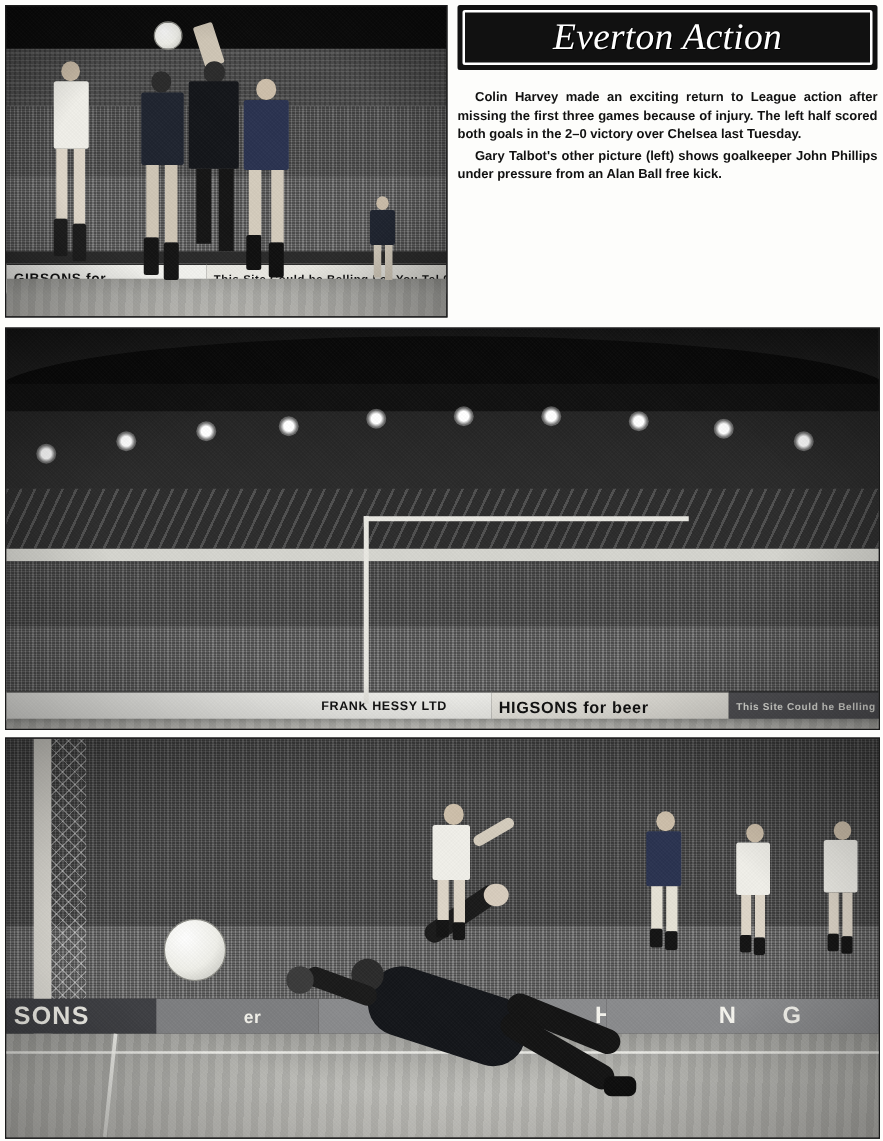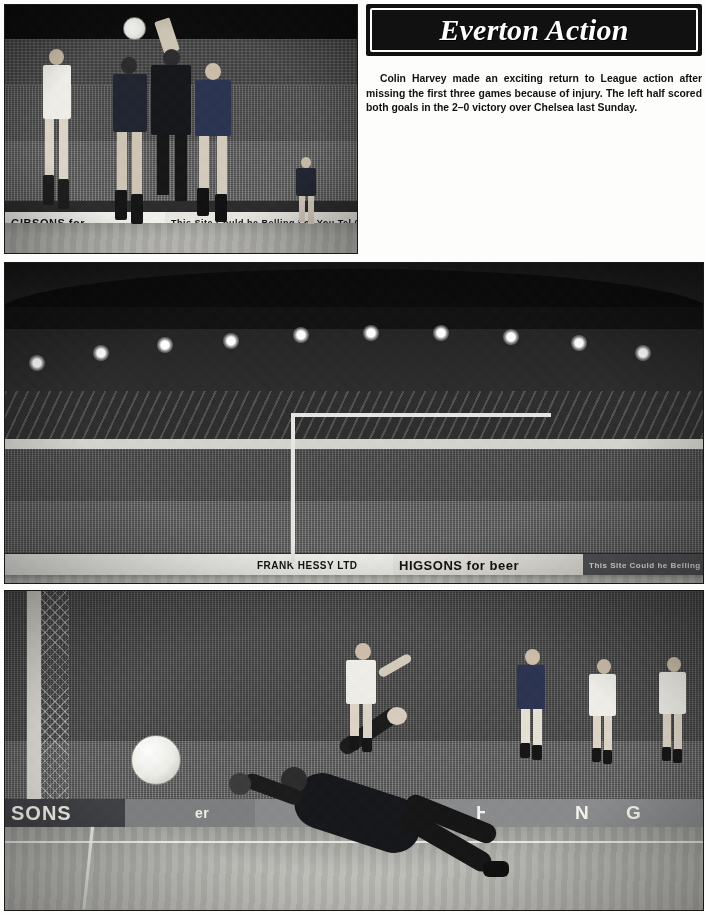--- a/index.html
+++ b/index.html
@@ -65,21 +65,21 @@
     border: 2px solid #ffffff;
     border-radius: 2px;
     box-sizing: border-box;
     display: flex;
     align-items: center;
     justify-content: center;
   }
   .masthead-title {
     color: #ffffff;
     font-family: "Liberation Serif", serif;
-    font-weight: bold;
+    font-weight: normal;
     font-style: italic;
     font-size: 30px;
     letter-spacing: 0.2px;
     white-space: nowrap;
     text-shadow: 1px 1px 0 #000;
   }
 
   
   .article {
     position: absolute;
@@ -283,21 +283,22 @@
       <div class="vignette"></div>
     </div>
 
     <div class="masthead">
       <div class="masthead-inner">
         <div class="masthead-title">Everton Action</div>
       </div>
     </div>
 
     <div class="article">
-      <p>Colin Harvey made an exciting return to League action after missing the first three games because of injury. The left half scored both goals in the 2–0 victory over Chelsea last Sunday.</p>
+      <p>Colin Harvey made an exciting return to League action after missing the first three games because of injury. The left half scored both goals in the 2–0 victory over Chelsea last Tuesday.</p>
+      <p>Gary Talbot's other picture (left) shows goalkeeper John Phillips under pressure from an Alan Ball free kick.</p>
     </div>
   </div>
 
   <div class="photo photo-mid">
     <div class="sky" style="height:150px;"></div>
 
     <div class="roof" style="left:-10px; top:6px; width:720px; height:46px; border-radius:50% 50% 0 0 / 100% 100% 0 0; background:#0a0a0a;"></div>
     <div class="roof" style="left:-10px; top:44px; width:720px; height:22px; background:#111;"></div>
 
     <div class="floodlight" style="left:24px; top:92px;"></div>

